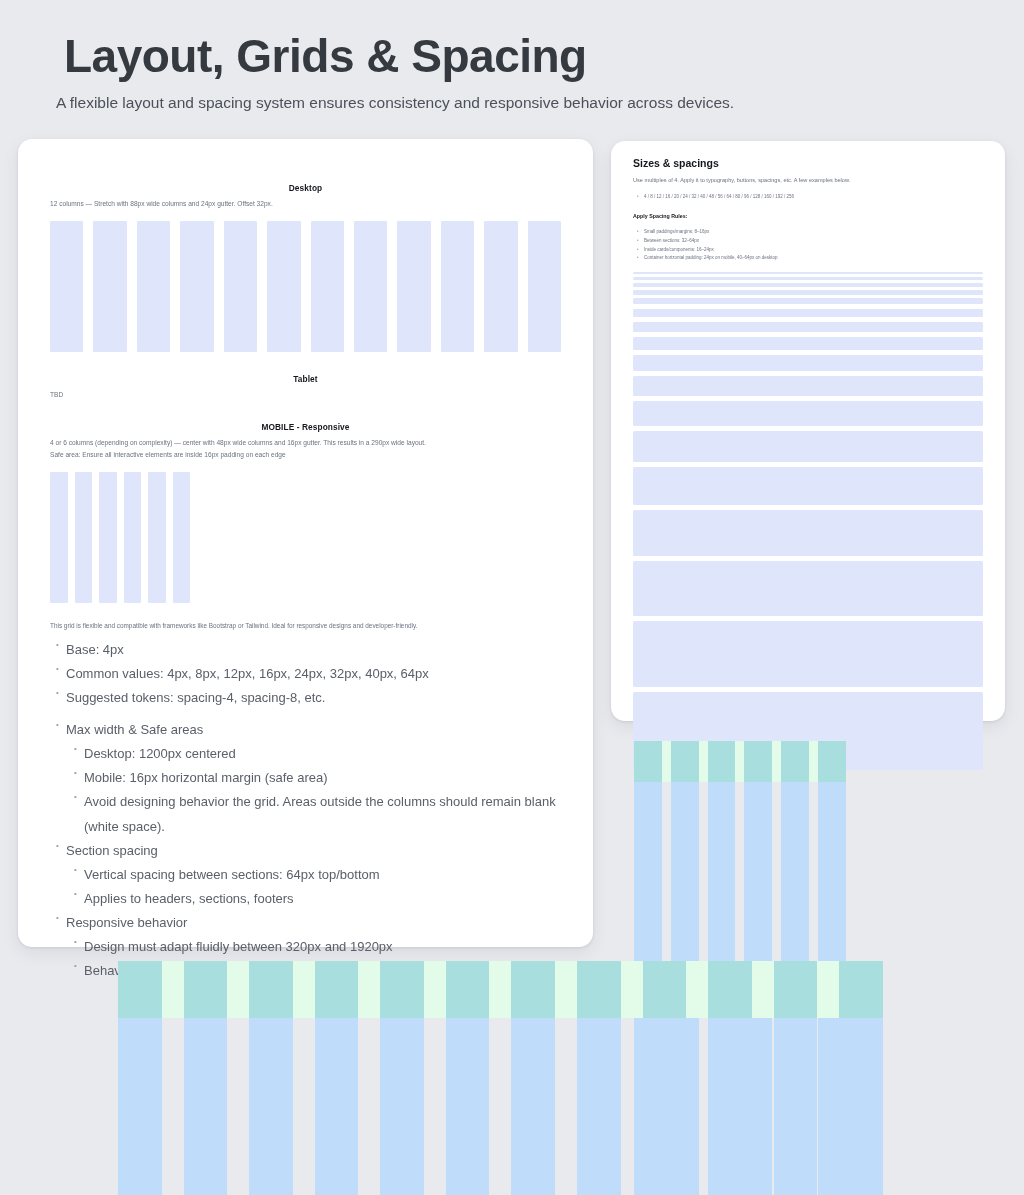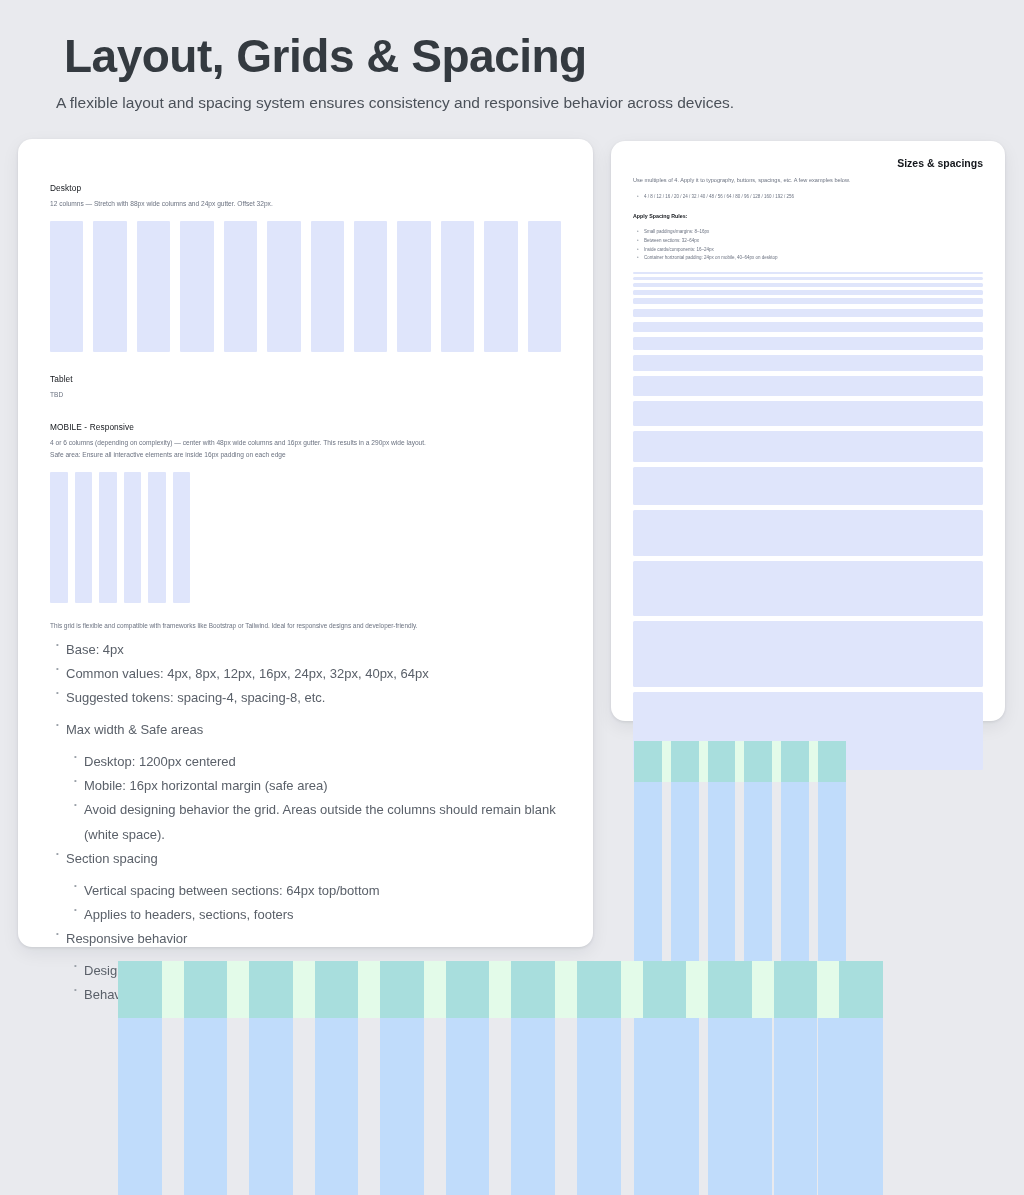--- a/index.html
+++ b/index.html
@@ -41,22 +41,22 @@
   #right-card { left: 611px; top: 141px; width: 394px; height: 580px; }
 
   
   .lc-inner { padding: 22px 32px 0 32px; }
   .lc-head { padding-left: 42px; }
   .lc-title { font-size: 15px; font-weight: 700; color: #14171c; margin: 0; }
   .lc-sub   { font-size: 9.5px; color: #6b7280; margin: 11px 0 0 0; }
   .lc-rule  { border: 0; border-top: 1px solid #e5e7eb; margin: 16px 0 0 0; }
 
   .sec-label {
-    font-size: 8.3px; font-weight: 400; color: #14171c;
-    margin: 22px 0 0 0; letter-spacing: .1px;
+    font-size: 8.3px; font-weight: 700; color: #14171c;
+    margin: 22px 0 0 0; letter-spacing: .1px; text-align: center;
   }
   .sec-text {
     font-size: 6.6px; color: #6b7280; margin: 6px 0 0 0; line-height: 1.5;
   }
 
   
   .colgrid { display: flex; margin-top: 12px; }
   .colgrid .col { background: #dfe5fb; border-radius: 1px; }
   #desktop-cols { gap: 10px; height: 131px; }
   #desktop-cols .col { flex: 1 1 0; }
@@ -73,25 +73,25 @@
   }
   ul.bl { margin: 8px 0 0 0; padding-left: 16px; list-style: none; }
   ul.bl li {
     font-size: 13px; color: #5a6069; line-height: 1.85; position: relative;
   }
   ul.bl li > span.txt { display: inline-block; }
   ul.bl li::before {
     content: "•"; position: absolute; left: -10px; top: 0;
     color: #9aa0a8; font-size: 8px;
   }
-  ul.bl ul.bl { margin: 8px 0 0 0; padding-left: 18px; }
+  ul.bl ul.bl { margin: 0 0 0 0; padding-left: 18px; }
 
   
   .rc-inner { padding: 16px 22px 0 22px; }
-  .rc-title { font-size: 10.5px; font-weight: 700; color: #14171c; margin: 0; text-align: right; }
+  .rc-title { font-size: 10.5px; font-weight: 700; color: #14171c; margin: 0; }
   .rc-sub   { font-size: 5.6px; color: #6b7280; margin: 7px 0 0 0; line-height: 1.5; }
   ul.tiny { margin: 9px 0 0 0; padding-left: 11px; list-style: none; }
   ul.tiny li {
     font-size: 4.5px; color: #6b7280; line-height: 1.95; position: relative;
   }
   ul.tiny li::before {
     content: "•"; position: absolute; left: -7px; top: 0; color: #9aa0a8; font-size: 4.5px;
   }
   .rc-rules-title { font-size: 5.3px; font-weight: 700; color: #14171c; margin: 11px 0 0 0; }
 

